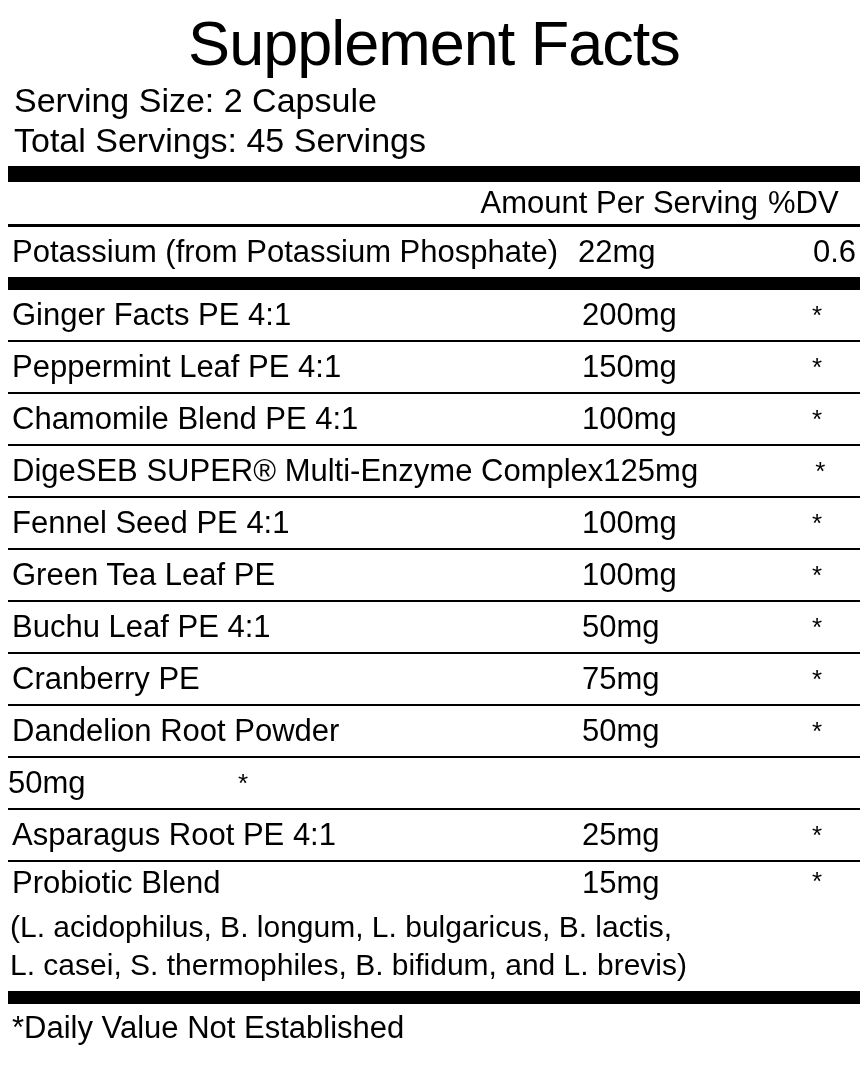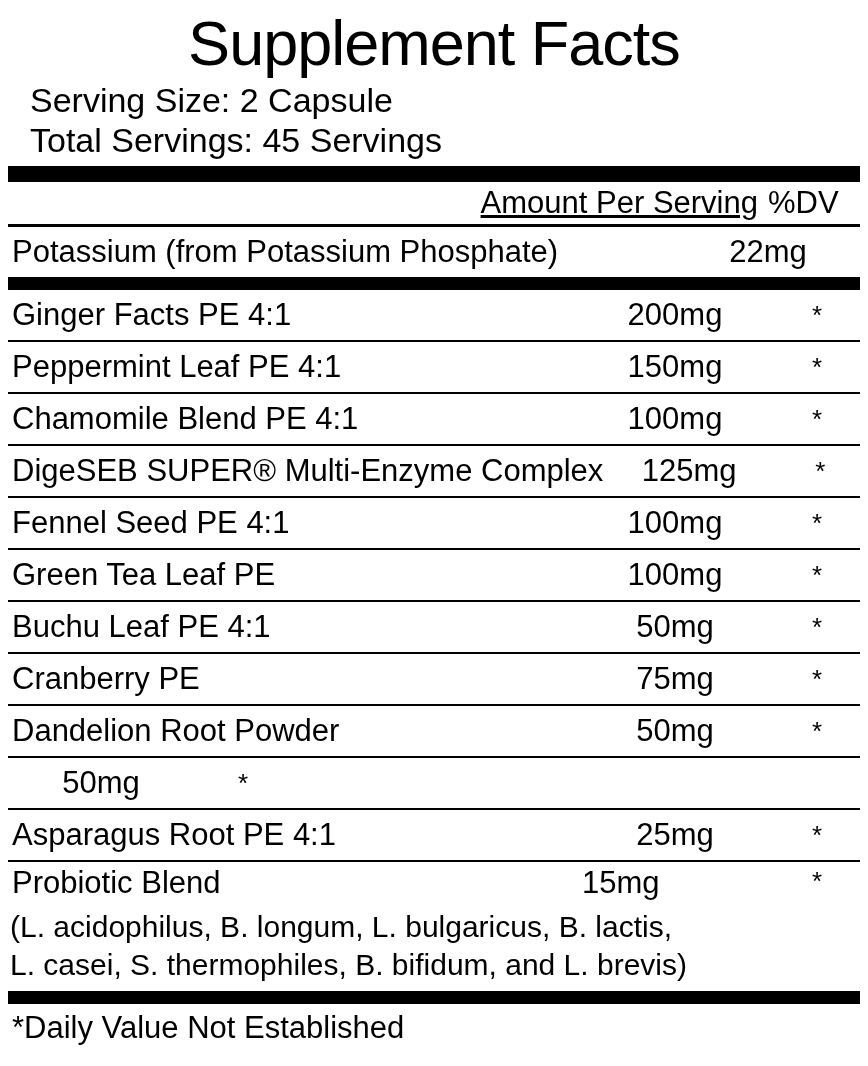--- a/index.html
+++ b/index.html
@@ -26,21 +26,21 @@
     font-weight: normal;
     letter-spacing: -1px;
     line-height: 1.05;
     text-align: center;
     margin: 10px 0 4px 0;
     white-space: nowrap;
   }
   .serving-line {
     font-size: 34px;
     line-height: 1.18;
-    margin-left: 22px;
+    margin-left: 6px;
     white-space: nowrap;
   }
   .rule-thick {
     height: 16px;
     background: #000;
     margin: 6px 0 0 0;
   }
   .rule-medium {
     height: 13px;
     background: #000;
@@ -59,21 +59,20 @@
   .hdr-row {
     display: flex;
     align-items: baseline;
     justify-content: flex-end;
     font-size: 31px;
     padding: 3px 0 3px 0;
   }
   .hdr-amount {
     text-align: right;
     white-space: nowrap;
-    text-decoration: underline;
   }
   .hdr-dv {
     width: 92px;
     white-space: nowrap;
     padding-left: 10px;
   }
   .row {
     display: flex;
     align-items: center;
     min-height: 50px;
@@ -81,21 +80,21 @@
   }
   .row .name {
     flex: 1 1 auto;
     font-size: 31px;
     line-height: 1.1;
     white-space: nowrap;
     padding-left: 4px;
   }
   .row .amount {
     width: 186px;
-    text-align: center;
+    text-align: left;
     font-size: 31px;
     white-space: nowrap;
     padding-right: 6px;
   }
   .row .dv {
     width: 86px;
     text-align: center;
     font-size: 31px;
     white-space: nowrap;
   }
@@ -162,20 +161,21 @@
   <div class="hdr-row">
     <div class="hdr-amount">Amount Per Serving</div>
     <div class="hdr-dv">%DV</div>
   </div>
 
   <div class="rule-thin"></div>
 
   <div class="row potassium">
     <div class="name">Potassium (from Potassium Phosphate)</div>
     <div class="amount">22mg</div>
+    <div class="dv">0.6</div>
   </div>
 
   <div class="rule-medium"></div>
 
   <div class="row">
     <div class="name">Ginger Facts PE 4:1</div>
     <div class="amount">200mg</div>
     <div class="dv star">*</div>
   </div>
   <div class="rule-hair"></div>

